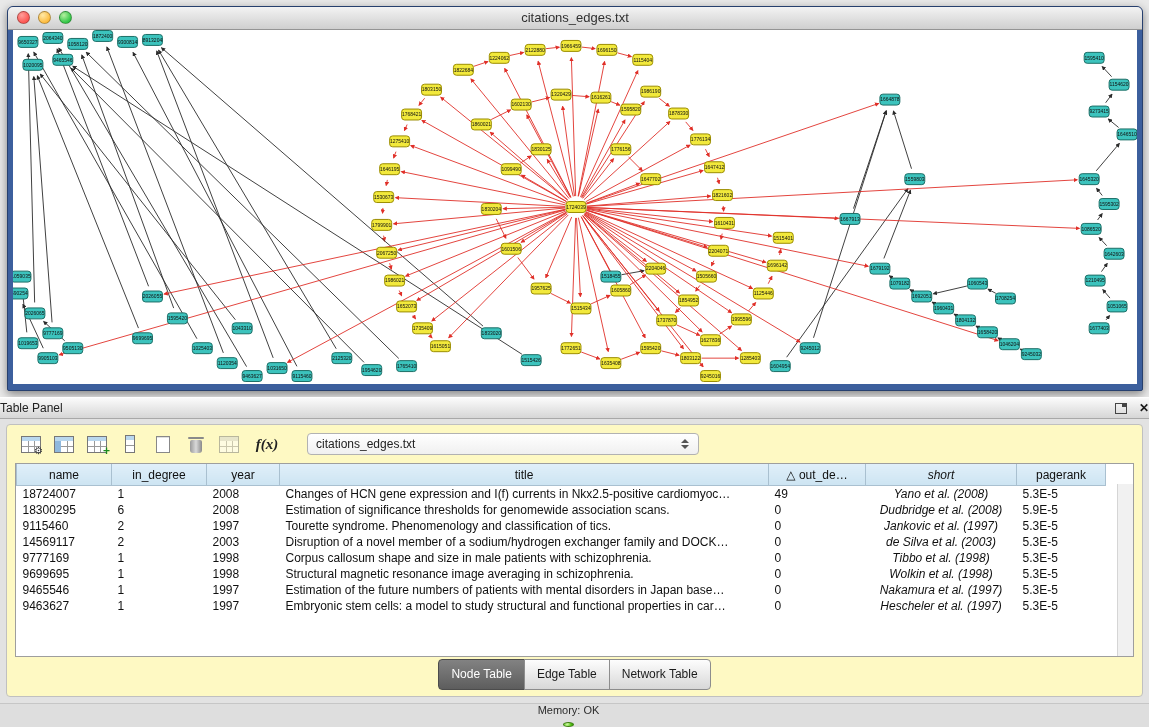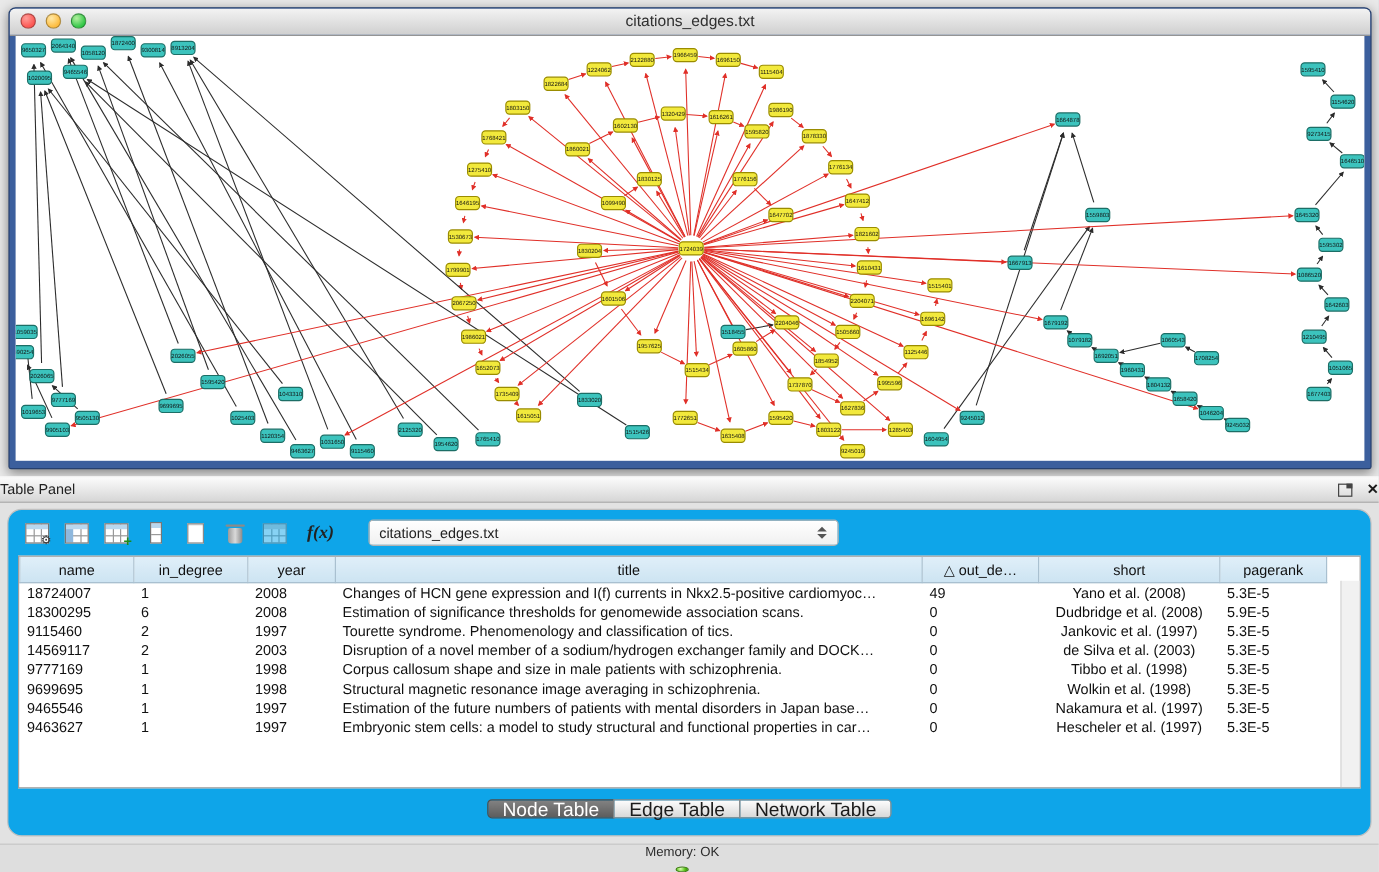--- a/index.html
+++ b/index.html
@@ -25,21 +25,21 @@
   .table-panel{position:absolute;left:0;top:397px;width:1149px;height:306px;background:#e2e2e2;}
   .panel-header{height:20px;background:linear-gradient(#fbfbfb,#d6d6d6);
     border-top:1px solid #ffffff;border-bottom:1px solid #a8a8a8;
     display:flex;align-items:center;padding:0 0;font-size:12px;color:#222;}
   .panel-actions{margin-left:auto;display:flex;gap:12px;align-items:center;}
   .ph-float{width:10px;height:9px;border:1px solid #444;position:relative;display:inline-block;}
   .ph-float::after{content:"";position:absolute;top:-1px;right:-1px;width:5px;height:4px;background:#444;}
   .ph-close::before{content:"\2715";font-size:12px;font-weight:bold;color:#1a1a1a;}
 
   .panel-inner{position:absolute;left:6px;top:27px;right:6px;bottom:6px;
-    background:#0ea5e9;border:1px solid #c0c0c0;border-radius:12px;}
+    background:#fef9c3;border:1px solid #c0c0c0;border-radius:4px;}
   .toolbar{height:38px;display:flex;align-items:center;gap:9px;padding:0 12px;}
   .tb-btn{min-width:24px;height:24px;display:inline-flex;align-items:center;justify-content:center;position:relative;}
   .tbi{display:inline-block;position:relative;}
   .grid-base{width:18px;height:15px;border:1px solid #777;background-color:#fff;
     background-image:linear-gradient(#b9d7ee,#b9d7ee),linear-gradient(#999,#999),
       linear-gradient(#999,#999),linear-gradient(#999,#999);
     background-size:100% 4px,100% 1px,1px 100%,1px 100%;
     background-position:0 0,0 9px,6px 0,12px 0;background-repeat:no-repeat;}
   .table-mode-icon::after{content:"\2699";position:absolute;right:-3px;bottom:-4px;font-size:10px;color:#3a3a3a;}
   .show-hide-columns-icon{background-image:linear-gradient(#b9d7ee,#b9d7ee),linear-gradient(#8fb8dd,#8fb8dd),
@@ -69,26 +69,26 @@
   table.data{border-collapse:collapse;table-layout:fixed;width:1088px;font-size:12px;color:#101010;}
   table.data th{height:19px;font-weight:normal;text-align:center;
     background:linear-gradient(var(--header_blue_top,#e0eff9),var(--header_blue,#cde4f2));
     border:1px solid #a9c0d0;border-top:none;white-space:nowrap;overflow:hidden;}
   table.data td{height:16px;padding:0 6px;white-space:nowrap;overflow:hidden;line-height:16px;}
   table.data th:nth-child(1),table.data td:nth-child(1){width:92px;}
   table.data th:nth-child(2),table.data td:nth-child(2){width:92px;}
   table.data th:nth-child(3),table.data td:nth-child(3){width:70px;}
   table.data th:nth-child(4),table.data td:nth-child(4){width:486px;}
   table.data th:nth-child(5),table.data td:nth-child(5){width:94px;}
-  table.data th:nth-child(6),table.data td:nth-child(6){width:148px;text-align:center;}
+  table.data th:nth-child(6),table.data td:nth-child(6){width:148px;text-align:center;font-style:italic;}
   table.data th:nth-child(7),table.data td:nth-child(7){width:86px;}
   .vscroll{position:absolute;right:0;top:20px;bottom:0;width:15px;background:#f1f1f1;border-left:1px solid #d5d5d5;}
 
   .tabs-row{height:34px;display:flex;justify-content:center;align-items:center;}
-  .tab{font-family:"Liberation Sans",sans-serif;font-size:16px;color:#1b1b1b;height:16px;padding:0 12px;
+  .tab{font-family:"Liberation Sans",sans-serif;font-size:12px;color:#1b1b1b;height:31px;padding:0 12px;
     border:1px solid #8d8d8d;background:linear-gradient(#fdfdfd,#d8d8d8);margin-left:-1px;cursor:default;}
   .tab:first-child{border-radius:4px 0 0 4px;margin-left:0;}
   .tab:last-child{border-radius:0 4px 4px 0;}
   .tab.active{background:linear-gradient(#828282,#5d5d5d);color:#fff;border-color:#4c4c4c;}
 
   .statusbar{position:absolute;left:0;top:703px;width:1149px;height:24px;background:#dedede;
     border-top:1px solid #c6c6c6;display:flex;align-items:center;justify-content:flex-end;
     padding-right:12px;box-sizing:border-box;font-size:11px;color:#2c2c2c;gap:6px;flex-direction:column;}
   .mem-dot{width:11px;height:11px;border-radius:50%;
     background:radial-gradient(circle at 35% 30%,#dcffb2,#58c418 60%,#2f8c0a);

